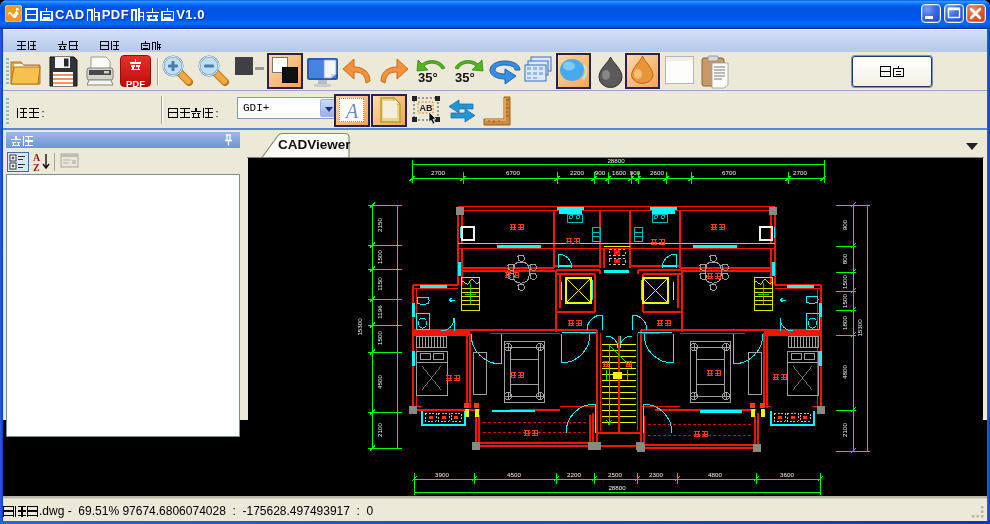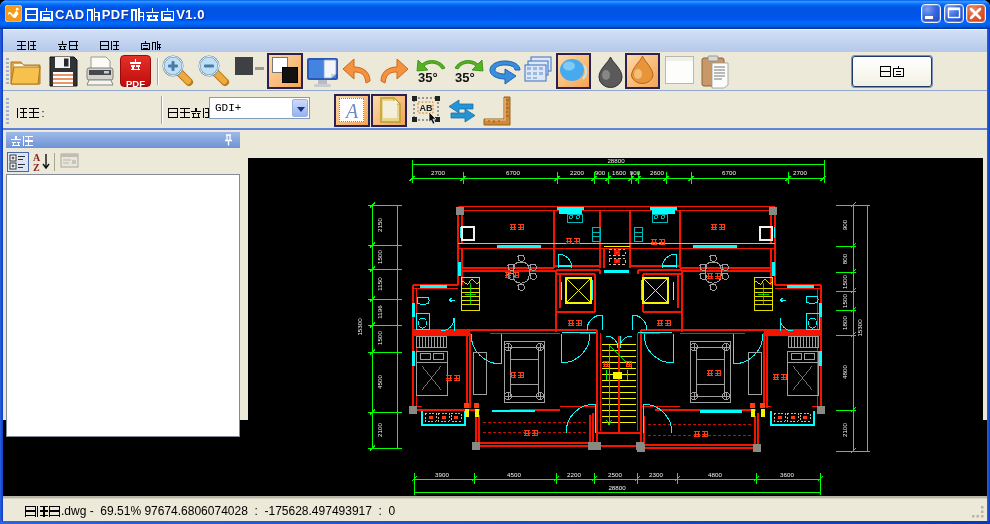--- a/index.html
+++ b/index.html
@@ -374,21 +374,21 @@
             <i style="left:7.0px;top:5.5px;width:1.2px;height:4.5px"></i>
           </span>
           <span class="k" style="width:10px;height:10px">
             <i style="left:0.0px;top:0.0px;width:1.2px;height:10.0px"></i>
             <i style="left:2.5px;top:0.0px;width:7.5px;height:1.2px"></i>
             <i style="left:2.5px;top:4.4px;width:7.5px;height:1.2px"></i>
             <i style="left:2.5px;top:8.8px;width:7.5px;height:1.2px"></i>
             <i style="left:5.8px;top:0.0px;width:1.2px;height:10.0px"></i>
           </span>
         </span><span style="font-size:11px;vertical-align:middle">&nbsp;:</span></div>
-<div class="combo" style="left:206px;top:5px;width:101px">
+<div class="combo" style="left:234px;top:5px;width:101px">
         <span style="position:absolute;left:5px;top:4px;font-family:Liberation Mono;font-size:11px">GDI+</span>
         <span class="ar"></span>
       </div>
 <div class="abs chk" style="left:331px;top:2px;width:36px;height:33px">
         <div class="abs" style="left:3px;top:2px;width:25px;height:24px;background:#fff;border:1px dotted #888">
           <span style="position:absolute;left:6px;top:1px;font-family:'Liberation Serif';font-style:italic;font-size:20px;color:#6a8cc8">A</span>
         </div>
       </div>
 <div class="abs chk" style="left:368px;top:2px;width:36px;height:33px"><svg width="32" height="29" viewBox="0 0 32 29">
 <path d="M8 2 h13 l6 6 v18 H8 Z" fill="#e8d590" stroke="#b8a030" stroke-width="1.5"></path>
@@ -461,20 +461,26 @@
 <div class="abs" style="left:54px;top:153px;width:1px;height:18px;background:#a8a591"></div>
 <div class="abs pbtn" style="left:60px;top:152px"><svg width="20" height="18" viewBox="0 0 20 18">
 <rect x="1" y="2" width="17" height="13" fill="#e8e6da" stroke="#aaa89a" stroke-width="1"></rect>
 <rect x="1" y="2" width="17" height="3" fill="#c0beb2"></rect>
 <g stroke="#b8b6aa" stroke-width="1">
           <path d="M3 8 h8 M3 11 h6"></path>
         </g>
         <rect x="12" y="8" width="4" height="4" fill="#c8c6ba"></rect>
       </svg></div>
 <div class="abs" id="pwhite"></div>
+<div class="abs" id="tabbar"><svg width="737" height="28" viewBox="0 0 737 28">
+<path d="M15 27.5 L31 5.5 Q32.5 3.5 35.5 3.5 L98 3.5 Q102 3.5 102 7.5 L102 27.5" fill="#fbfaf4" stroke="#8a887a" stroke-width="1.2"></path>
+<text x="31" y="19" font-size="13.5" font-weight="bold" fill="#111" font-family="Liberation Sans">CADViewer</text>
+<path d="M0 27.7 H737" stroke="#6a6a60" stroke-width="1"></path>
+<path d="M719 13 h12 l-6 7 Z" fill="#222"></path>
+      </svg></div>
 <div class="abs" id="canvas"><svg width="735" height="339" viewBox="248 158 735 339" font-family="Liberation Sans" shape-rendering="crispEdges">
         <defs>
           <g id="c1">
             <rect x="0" y="0" width="6" height="0.9"></rect>
             <rect x="0" y="2.6" width="6" height="0.9"></rect>
             <rect x="0" y="5.2" width="6" height="0.9"></rect>
             <rect x="1" y="0" width="0.9" height="6.1"></rect>
             <rect x="4" y="0" width="0.9" height="6.1"></rect>
           </g>
           <g id="c2">
@@ -796,21 +802,21 @@
         <rect x="474" y="403" width="5" height="5" fill="#ff3c10"></rect>
         <rect x="750" y="403" width="5" height="5" fill="#ff3c10"></rect>
         <rect x="760" y="403" width="5" height="5" fill="#ff3c10"></rect>
         <use href="#c1" x="603" y="361" fill="#ff3c10"></use>
         <use href="#c2" x="626" y="361" fill="#ff3c10"></use>
         <rect x="612.5" y="372" width="9" height="7" fill="#f5f500"></rect>
         <path d="M606 370 V380 M627 370 V380" stroke="#00ff00" stroke-width="1"></path>
         <use href="#c1" x="950" y="90" fill="#ff3c10" opacity="0"></use>
       </svg></div>
 <div class="abs" id="status">
-      <div class="abs" style="left:22px;top:5px;color:#000;display:flex;align-items:center;gap:1px">
+      <div class="abs" style="left:0;top:5px;color:#000;display:flex;align-items:center;gap:1px">
         <span style="display:inline-flex;gap:1px;vertical-align:middle">
           <span class="k" style="width:11px;height:11px">
             <i style="left:0.0px;top:0.0px;width:11.0px;height:1.3px"></i>
             <i style="left:0.0px;top:9.7px;width:11.0px;height:1.3px"></i>
             <i style="left:0.0px;top:0.0px;width:1.3px;height:11.0px"></i>
             <i style="left:9.7px;top:0.0px;width:1.3px;height:11.0px"></i>
             <i style="left:0.0px;top:4.8px;width:11.0px;height:1.3px"></i>
           </span>
           <span class="k" style="width:11px;height:11px">
             <i style="left:0.0px;top:0.0px;width:1.3px;height:11.0px"></i>

